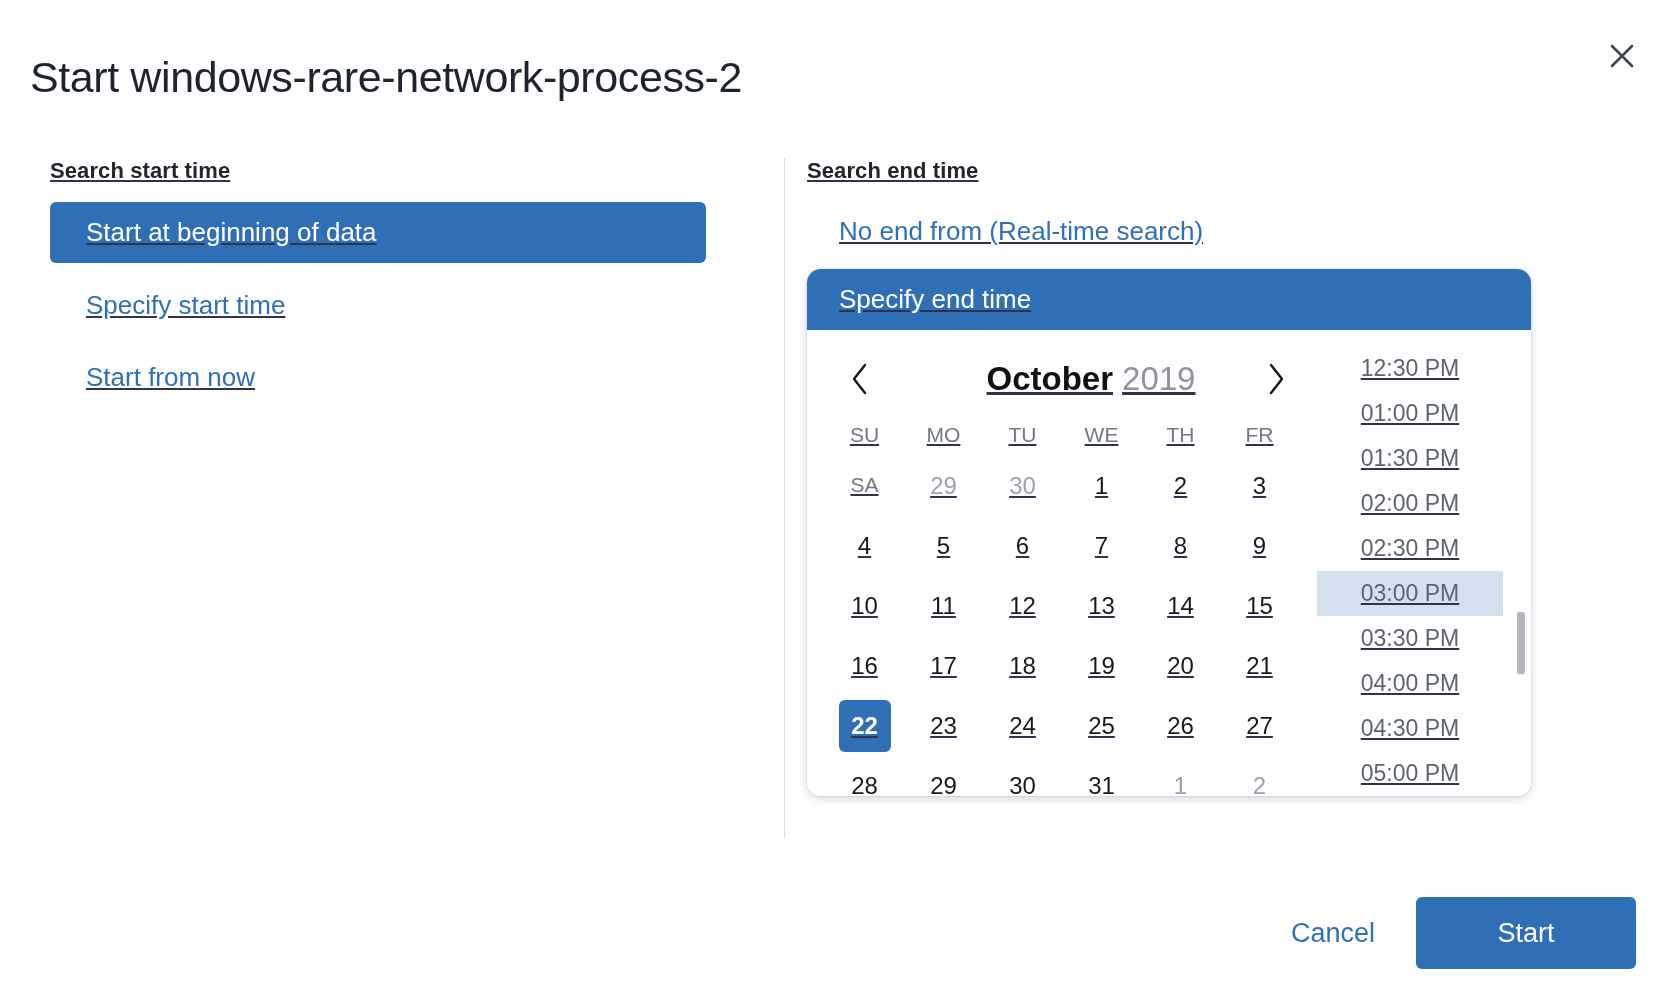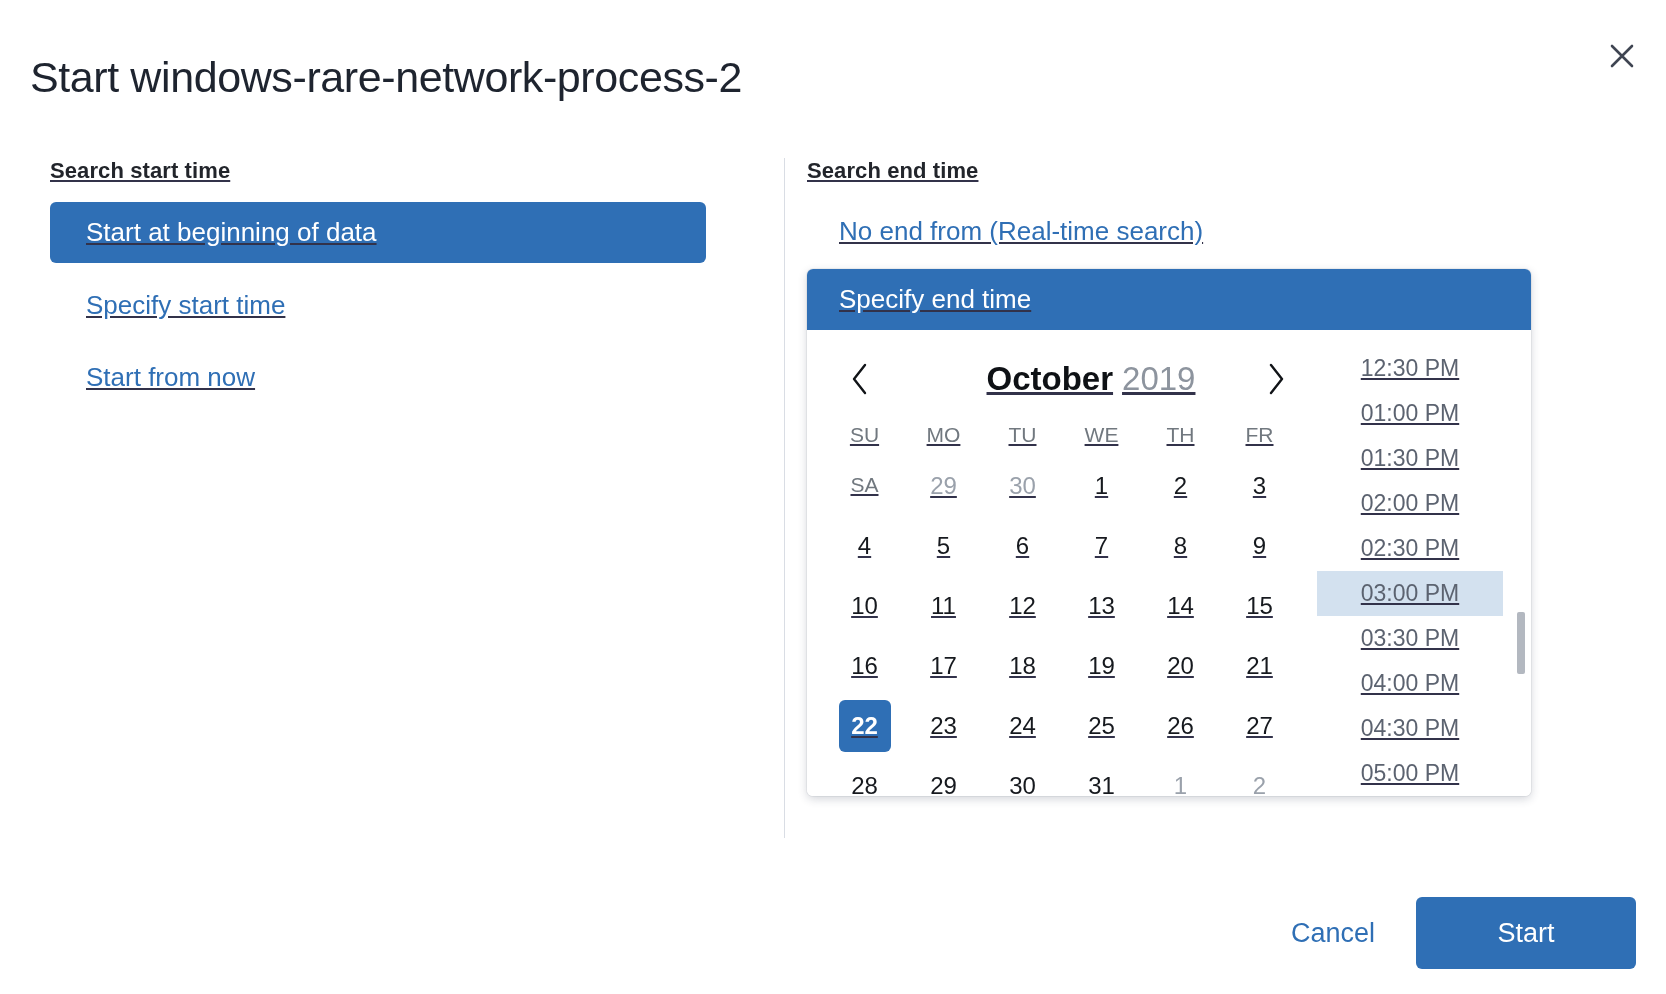--- a/index.html
+++ b/index.html
@@ -94,21 +94,21 @@
   .option-endtime-none {
     font-size: 26px;
     color: #2f6fb5;
     padding: 14px 32px;
     cursor: pointer;
     white-space: nowrap;
   }
   .picker-card {
     margin-top: 8px;
     width: 724px;
-    border-radius: 6px;
+    border-radius: 14px;
     background: #ffffff;
     box-shadow: 0 3px 10px rgba(35,45,70,0.20), 0 0 0 1px rgba(35,45,70,0.06);
     overflow: hidden;
   }
   .picker-header {
     background: #2f6fb5;
     color: #ffffff;
     font-size: 26px;
     padding: 15px 32px;
     white-space: nowrap;

